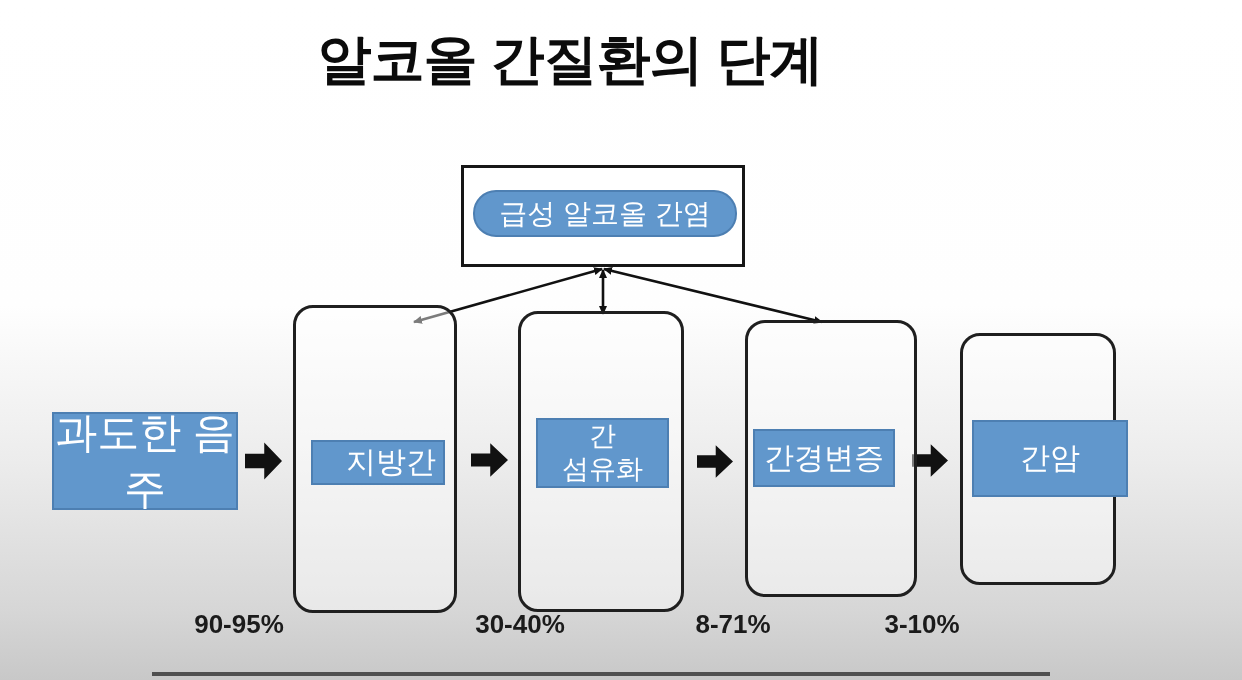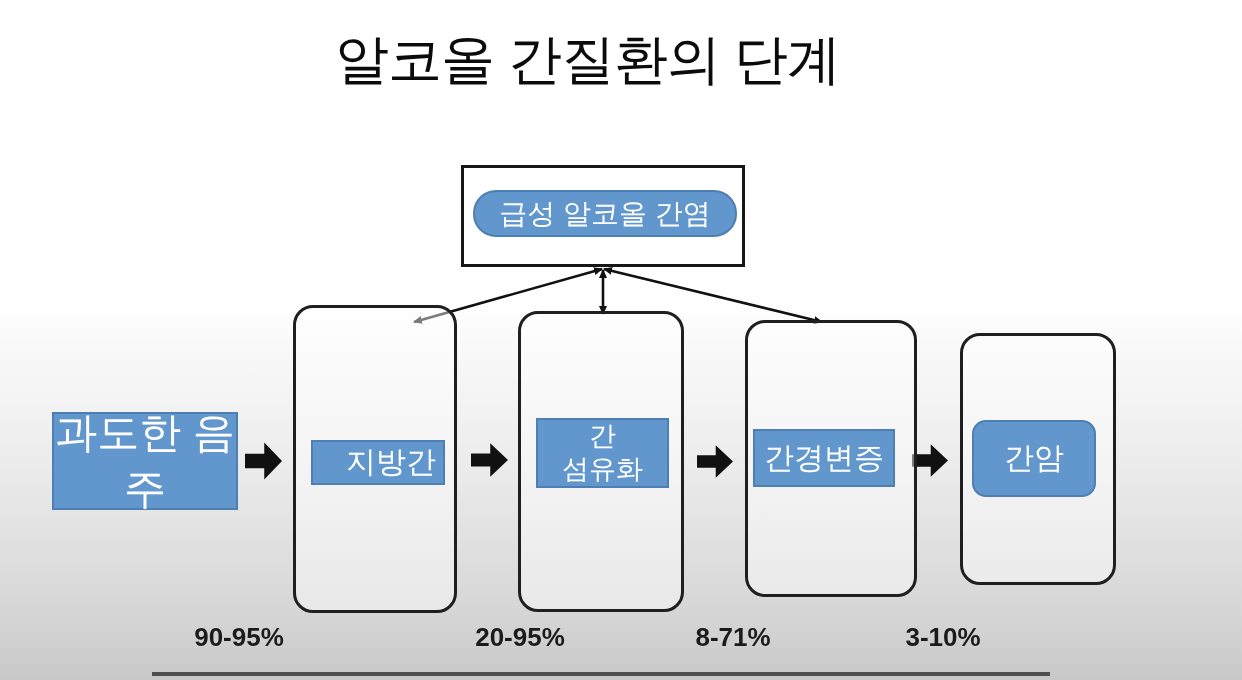--- a/index.html
+++ b/index.html
@@ -7,21 +7,21 @@
     width:1242px;height:680px;overflow:hidden;
     font-family:"Liberation Sans", sans-serif;
     --stage-fill:#6197cc; --stage-border:#4d7fb2; --logo-navy:#2b2d5c; --ink:#111111;
   }
   .slide{
     position:relative;width:1242px;height:680px;
     background:linear-gradient(180deg,#ffffff 0%,#fefefe 45%,#ececec 68%,#d6d6d6 90%,#c8c8c8 100%);
   }
   .page-title{
     position:absolute;left:300px;top:26px;width:540px;height:66px;
-    text-align:right;font-size:54px;font-weight:400;color:#0b0b0b;
+    text-align:center;font-size:54px;font-weight:700;color:#0b0b0b;
     letter-spacing:-1px;line-height:66px;white-space:nowrap;
   }
   .brand-logo{
     position:absolute;right:2px;top:24px;width:118px;
     color:var(--logo-navy);font-weight:900;font-size:41px;line-height:0.99;
     letter-spacing:-2px;text-align:left;
     -webkit-text-stroke:1.5px var(--logo-navy);
   }
   .top-frame{
     position:absolute;left:461px;top:165px;width:284px;height:102px;
@@ -45,35 +45,35 @@
     background:rgba(255,255,255,0.45);box-sizing:border-box;
   }
   .frame-fatty    {left:293px;top:305px;width:164px;height:308px;}
   .frame-fibrosis {left:518px;top:311px;width:166px;height:301px;}
   .frame-cirrhosis{left:745px;top:320px;width:172px;height:277px;}
   .frame-cancer   {left:960px;top:333px;width:156px;height:252px;}
   .stage-label{position:absolute;}
   .label-fatty    {left:15px;top:132px;width:134px;height:45px;font-size:30px;padding-left:26px;}
   .label-fibrosis {left:15px;top:104px;width:133px;height:70px;font-size:27px;line-height:1.22;}
   .label-cirrhosis{left:5px; top:106px;width:142px;height:58px;font-size:30px;}
-  .label-cancer   {left:9px; top:84px; width:124px;height:77px;font-size:30px;border-radius:14px;}
+  .label-cancer   {left:9px; top:84px; width:156px;height:77px;font-size:30px;}
   .flow-arrow{
     position:absolute;background:var(--ink);
     clip-path:polygon(0% 33%,52% 33%,52% 6%,100% 50%,52% 94%,52% 67%,0% 67%);
   }
   .fa1{left:245px;top:440px;width:37px;height:42px;}
   .fa2{left:471px;top:441px;width:37px;height:38px;}
   .fa3{left:697px;top:443px;width:36px;height:37px;}
   .fa4{left:912px;top:442px;width:36px;height:37px;}
   .branch-arrows{position:absolute;left:0;top:0;pointer-events:none;}
   .percent{
-    position:absolute;top:622px;transform:translateX(-50%);
+    position:absolute;top:609px;transform:translateX(-50%);
     font-size:26px;font-weight:bold;color:#1b1b1b;white-space:nowrap;
   }
-  .p1{left:239px;} .p2{left:520px;} .p3{left:733px;} .p4{left:922px;margin-left:21px;}
+  .p1{left:239px;} .p2{left:520px;} .p3{left:733px;} .p4{left:922px;}
   .bottom-rule{
     position:absolute;left:152px;top:672px;width:898px;height:4px;background:#4f4f4f;
   }
 </style>
 </head>
 <body style="--stage-fill: #6197cc; --stage-border: #4d7fb2; --logo-navy: #2b2d5c; --ink: #111111;">
 
 <div class="slide">
 
   <div class="page-title">알코올 간질환의 단계</div>
@@ -111,19 +111,19 @@
 
   <div class="stage-frame frame-cirrhosis">
     <div class="blue-box stage-label label-cirrhosis">간경변증</div>
   </div>
 
   <div class="stage-frame frame-cancer">
     <div class="blue-box stage-label label-cancer">간암</div>
   </div>
 
   <div class="percent p1">90-95%</div>
-  <div class="percent p2">20-95%</div>
+  <div class="percent p2">30-40%</div>
   <div class="percent p3">8-71%</div>
   <div class="percent p4">3-10%</div>
 
   <div class="bottom-rule"></div>
 
 </div>
 
 </body></html>

